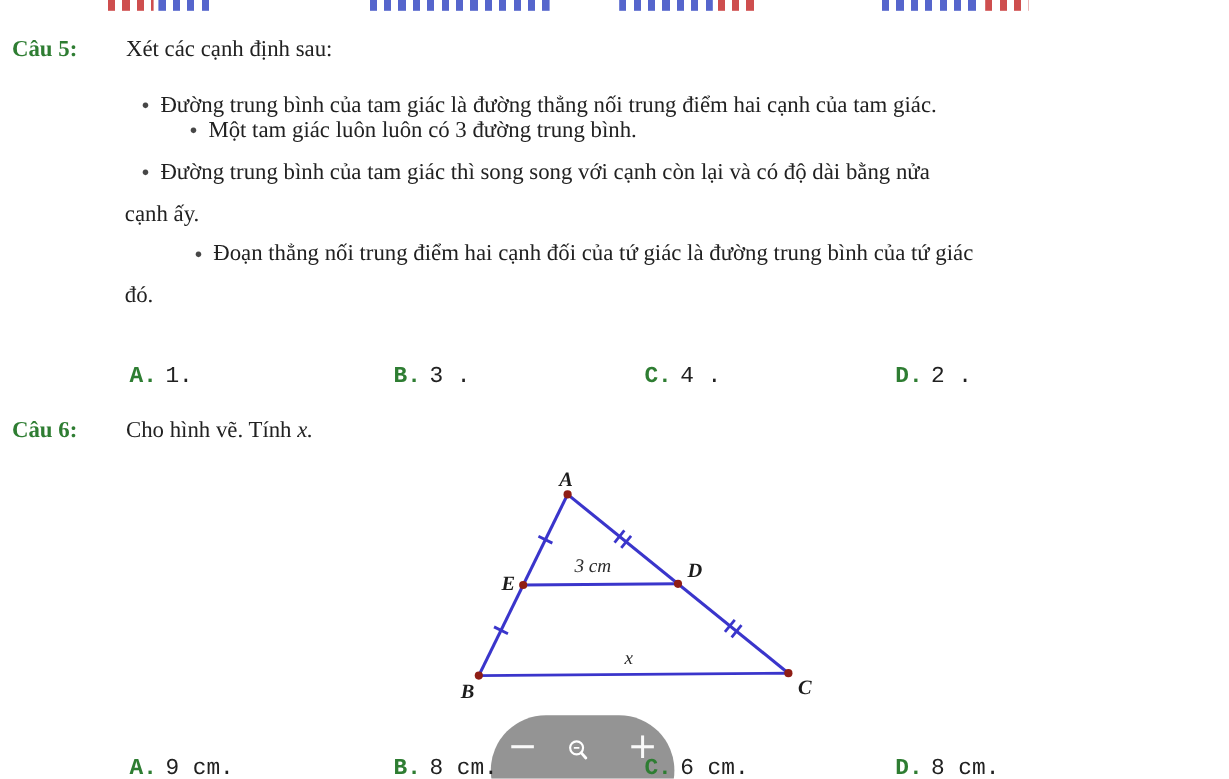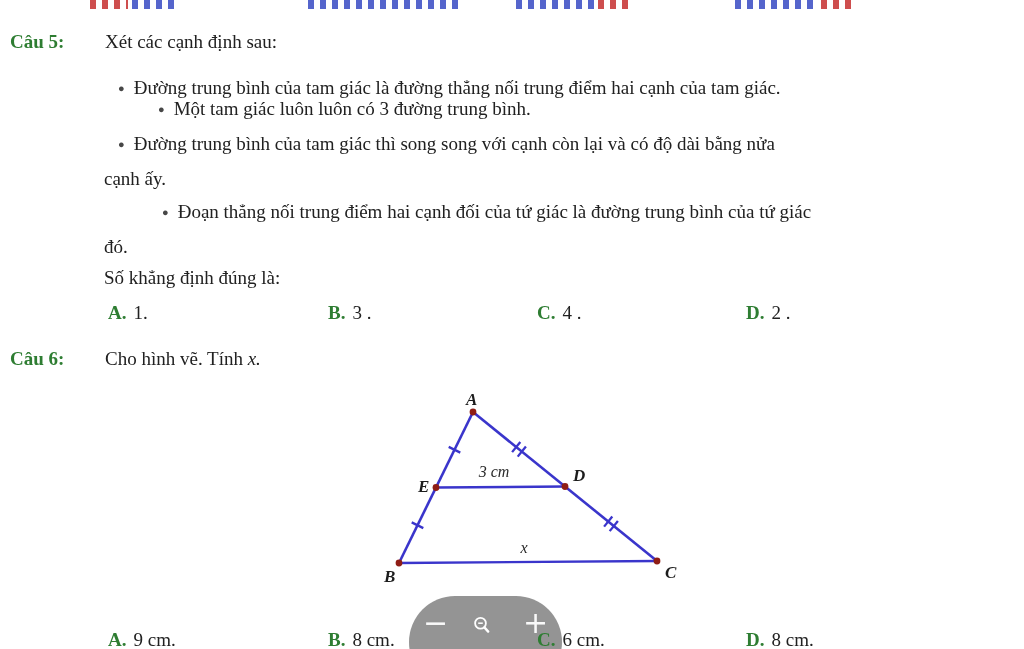--- a/index.html
+++ b/index.html
@@ -4,21 +4,21 @@
 <style>
   html,body{margin:0;padding:0;}
   #page{
     position:relative;width:928px;height:649px;background:#ffffff;overflow:hidden;
     font-family:"Liberation Serif","DejaVu Serif",serif;color:#212121;font-size:19px;
   }
   .abs{position:absolute;white-space:nowrap;}
   .qlabel{font-weight:bold;color:#2e7d32;}
   .dot{font-size:11px;color:#474747;margin-right:9px;vertical-align:2px;}
   .ltr{font-weight:bold;color:#2e7d32;margin-right:7px;}
-  .opt{position:absolute;top:0;}
+  .opt{position:absolute;top:0;font-family:Liberation Mono, monospace;}
   .optrow{position:absolute;left:0;width:1024px;height:26px;z-index:3;}
   .c1{left:108px;} .c2{left:328px;} .c3{left:537px;} .c4{left:746px;}
   
   .frag{position:absolute;top:0;height:9px;opacity:.8;filter:blur(.4px);}
   .frag.b{background:repeating-linear-gradient(90deg,#2b3fc0 0 6px,transparent 6px 12px);}
   .frag.r{background:repeating-linear-gradient(90deg,#c22222 0 6px,transparent 6px 12px);}
   
   #figure{position:absolute;left:380px;top:383px;width:310px;height:205px;}
   #figure text{font-family:"Liberation Serif","DejaVu Serif",serif;font-weight:bold;font-style:italic;
                font-size:17px;fill:#1c1c1c;}
@@ -60,21 +60,20 @@
     <span class="dot">●</span><span>Một tam giác luôn luôn có 3 đường trung bình.</span>
   </div>
   <div class="abs" style="left:118px;top:133px;">
     <span class="dot">●</span><span>Đường trung bình của tam giác thì song song với cạnh còn lại và có độ dài bằng nửa</span>
   </div>
   <div class="abs" style="left:104px;top:168px;">cạnh ấy.</div>
   <div class="abs" style="left:118px;top:201px;margin-left:44px;">
     <span class="dot">●</span><span>Đoạn thẳng nối trung điểm hai cạnh đối của tứ giác là đường trung bình của tứ giác</span>
   </div>
   <div class="abs" style="left:104px;top:236px;">đó.</div>
-  <div class="abs" style="left:104px;top:267px;">Số khẳng định đúng là:</div>
 
   <div class="optrow" style="top:302px;">
     <span class="opt c1"><span class="ltr">A.</span><span>1.</span></span>
     <span class="opt c2"><span class="ltr">B.</span><span>3 .</span></span>
     <span class="opt c3"><span class="ltr">C.</span><span>4 .</span></span>
     <span class="opt c4"><span class="ltr">D.</span><span>2 .</span></span>
   </div>
 
   <div class="abs qlabel" style="left:10px;top:348px;">Câu 6:</div>
   <div class="abs" style="left:105px;top:348px;">

